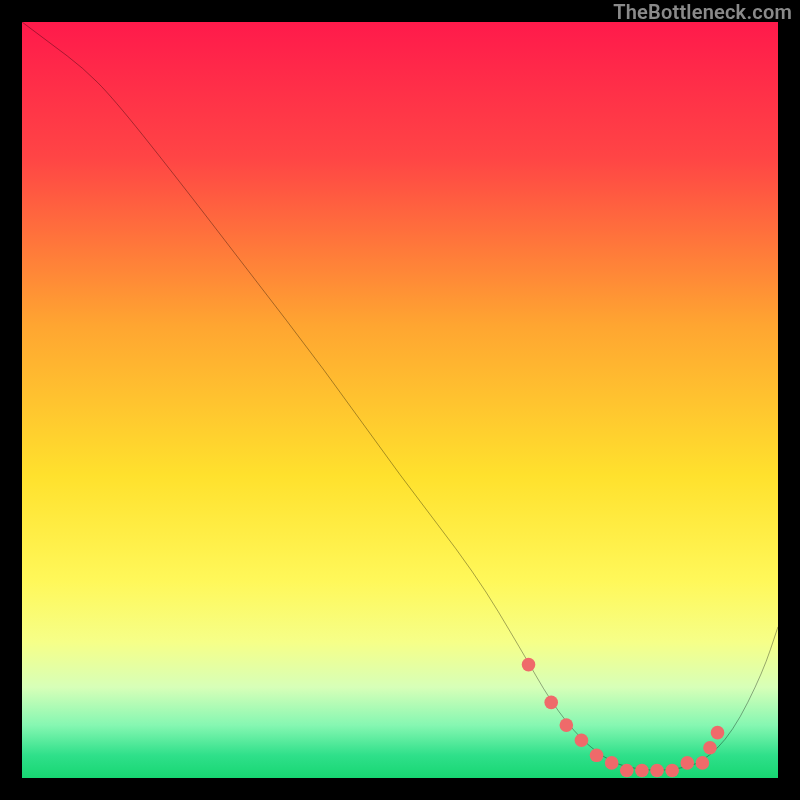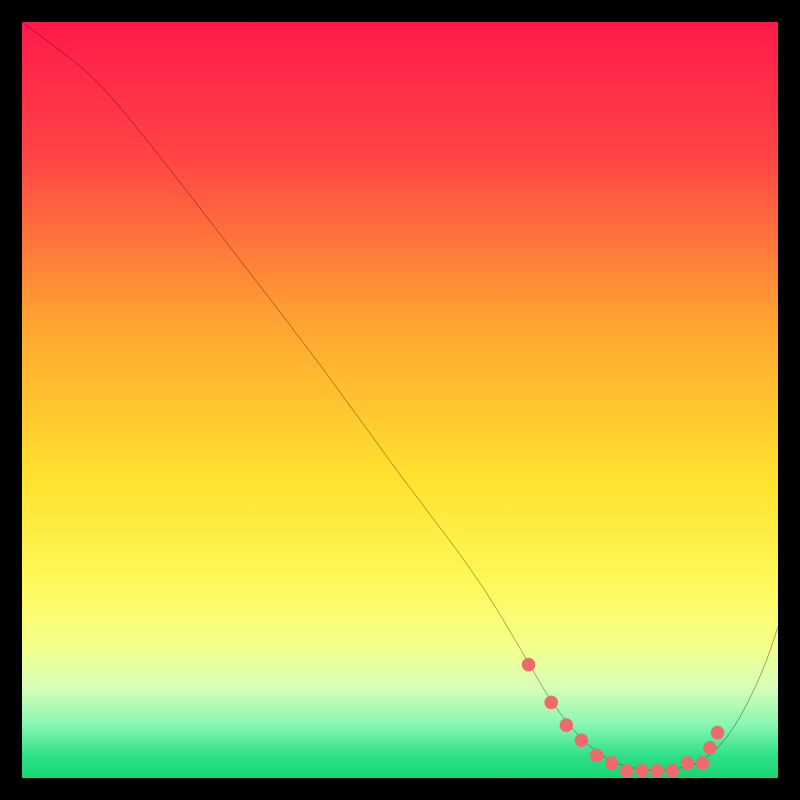--- a/index.html
+++ b/index.html
@@ -67,13 +67,14 @@
         <circle cx="82" cy="99" r="0.9" fill="#ef6a6a"></circle>
         <circle cx="84" cy="99" r="0.9" fill="#ef6a6a"></circle>
         <circle cx="86" cy="99" r="0.9" fill="#ef6a6a"></circle>
         <circle cx="88" cy="98" r="0.9" fill="#ef6a6a"></circle>
         <circle cx="90" cy="98" r="0.9" fill="#ef6a6a"></circle>
         <circle cx="91" cy="96" r="0.9" fill="#ef6a6a"></circle>
         <circle cx="92" cy="94" r="0.9" fill="#ef6a6a"></circle>
       </g>
   </svg>
 
+  <div class="watermark">TheBottleneck.com</div>
 </div>
 
 </body></html>

